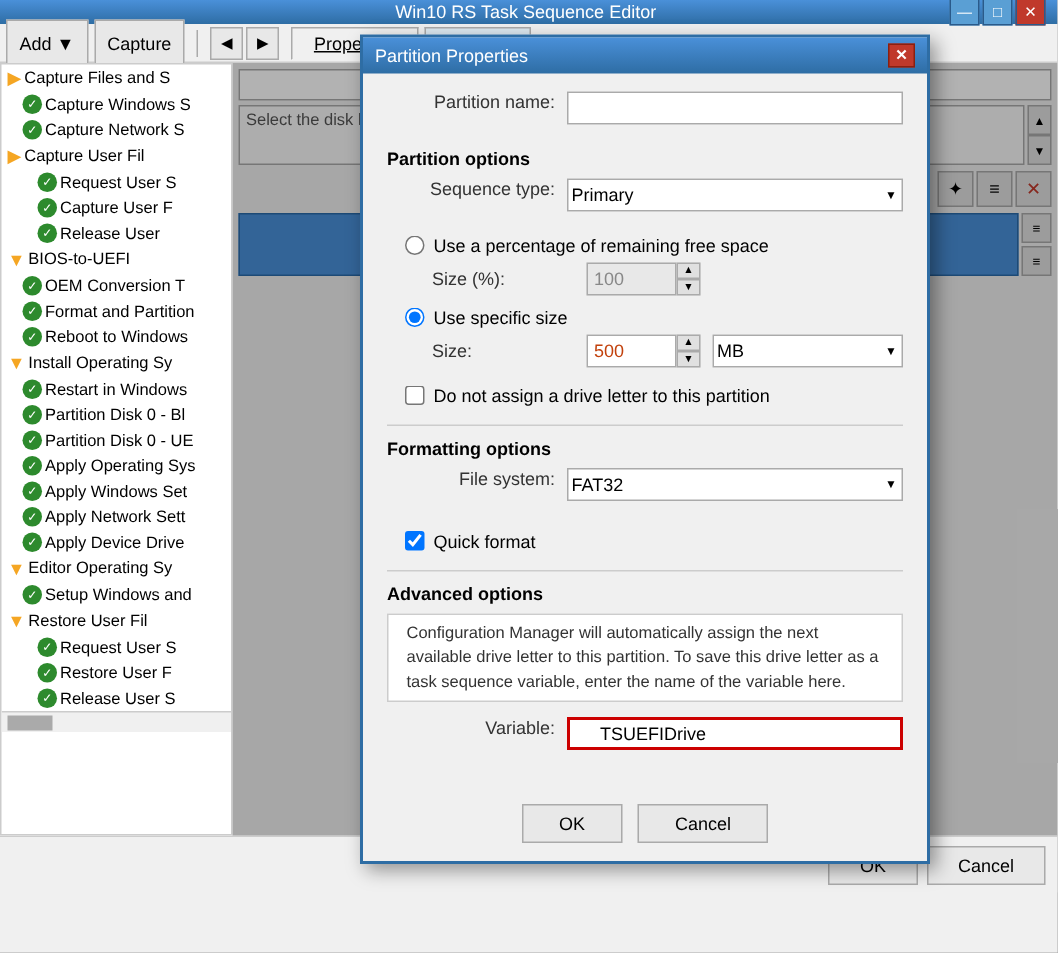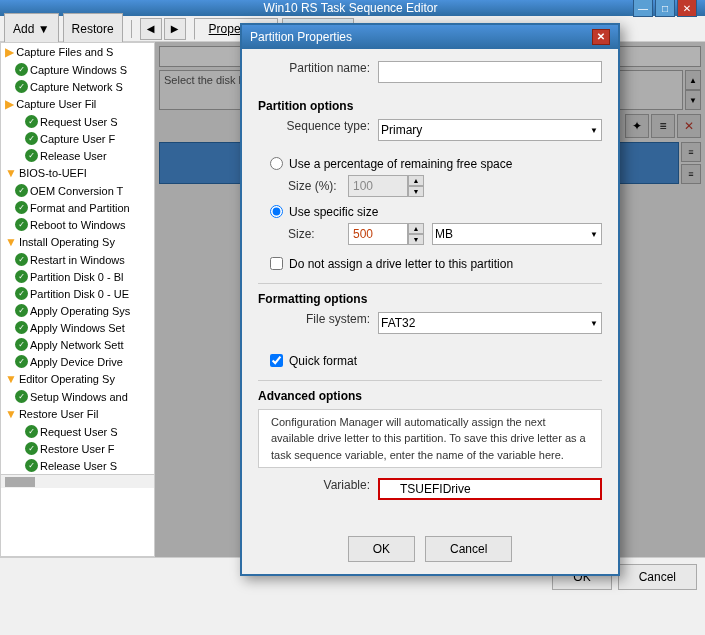--- a/index.html
+++ b/index.html
@@ -386,20 +386,21 @@
       margin-bottom: 8px;
     }
     .sub-label {
       width: 60px;
       color: #333;
       flex-shrink: 0;
     }
     .spinner-wrapper {
       display: flex;
       align-items: center;
+      margin-left: 43px;
     }
     .spinner-input {
       width: 60px;
       height: 22px;
       border: 1px solid #aaa;
       background: #e8e8e8;
       padding: 2px 4px;
       color: #888;
       font-size: 12px;
     }
@@ -468,21 +469,21 @@
   <div class="title-bar-title">Win10 RS Task Sequence Editor</div>
   <div class="title-bar-controls">
     <div class="title-bar-btn">—</div>
     <div class="title-bar-btn">□</div>
     <div class="title-bar-btn close">✕</div>
   </div>
 </div>
 
 <div class="menu-bar">
   <div class="menu-btn">Add ▼</div>
-  <div class="menu-btn">Restore</div>
+  <div class="menu-btn">Capture</div>
   <div class="menu-separator"></div>
   <div class="toolbar-icons">
     <div class="toolbar-icon">◀</div>
     <div class="toolbar-icon">▶</div>
   </div>
   <div class="tab-bar" style="border:none;padding:0;background:transparent;gap:2px;margin-left:4px;">
     <div class="tab active">Properties</div>
     <div class="tab">Options</div>
   </div>
 </div>

